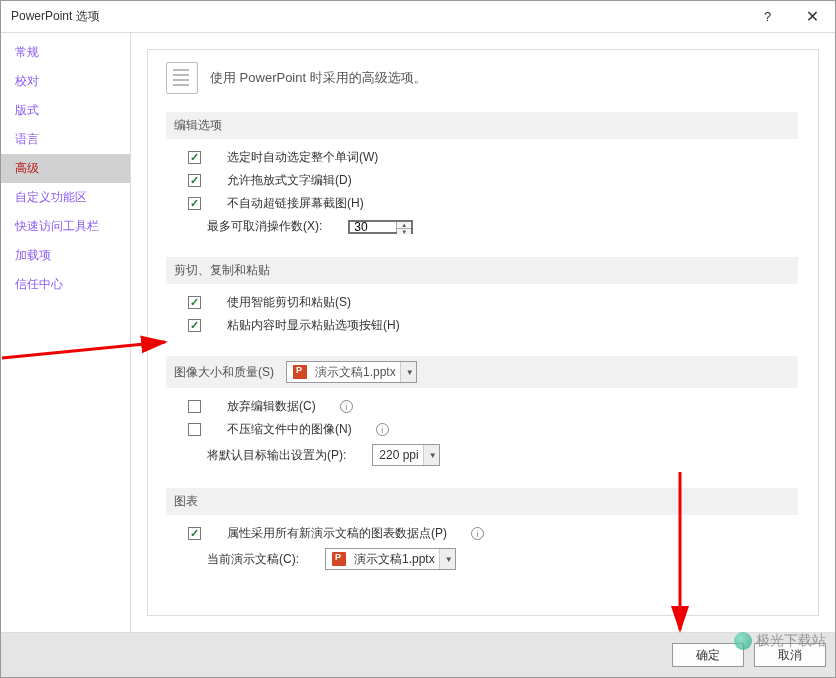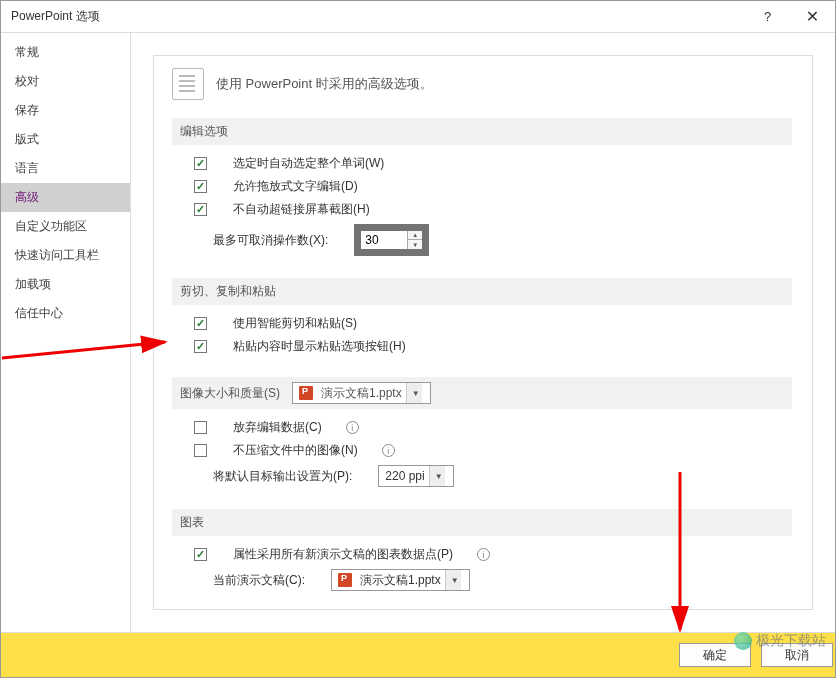--- a/index.html
+++ b/index.html
@@ -10,53 +10,53 @@
 .titlebar { height: 32px; display: flex; align-items: center; padding-left: 10px; border-bottom: 1px solid #ddd; background: #fff; }
 .titlebar-title { flex: 1; font-size: 12px; }
 .titlebar-btns { display: flex; }
 .titlebar-btn { width: 45px; height: 32px; display: flex; align-items: center; justify-content: center; font-size: 14px; cursor: pointer; }
 .help-btn { font-size: 13px; }
 .close-btn { font-size: 16px; }
 
 .body { flex: 1; display: flex; overflow: hidden; }
 
 .sidebar { width: 130px; background: #fff; border-right: 1px solid #ddd; padding-top: 5px; }
-.nav-item { padding: 6px 14px; font-size: 12px; cursor: pointer; color: #404040; }
-.nav-item.selected { background: #d0d0d0; color: #701a75; }
-
-.main { flex: 1; overflow-y: auto; padding: 8px 0 0 0; border: 1px solid #ddd; margin: 22px; }
+.nav-item { padding: 6px 14px; font-size: 12px; cursor: pointer; color: #8b5cf6; }
+.nav-item.selected { background: #d0d0d0; color: #b91c1c; }
+
+.main { flex: 1; overflow-y: auto; padding: 8px 0 0 0; border: 1px solid #ddd; margin: 16px; }
 .main-inner { padding: 0 20px 0 18px; }
 
 .header-row { display: flex; align-items: center; gap: 12px; margin-bottom: 18px; padding-top: 4px; }
 .doc-icon { width: 32px; height: 32px; border: 1px solid #bbb; border-radius: 2px; display: flex; align-items: center; justify-content: center; position: relative; }
 .doc-icon::before { content: ""; position: absolute; left: 6px; top: 6px; width: 16px; height: 2px; background: #bbb; box-shadow: 0 5px 0 #bbb, 0 10px 0 #bbb, 0 15px 0 #bbb; }
 .header-text { font-size: 13px; color: #555; }
 
 .section-head { background: #f1f1f1; padding: 5px 8px; font-size: 12px; color: #555; margin-bottom: 10px; margin-top: 6px;}
 .section-body { padding: 0 0 10px 22px; }
 
 .row { display: flex; align-items: center; margin: 6px 0; gap: 20px; }
 .checkbox { width: 13px; height: 13px; border: 1px solid #777; display: inline-flex; align-items: center; justify-content: center; margin-right: 6px; cursor: pointer; flex-shrink: 0; }
 .checkbox.checked::before { content: "✓"; color: #2a7d3a; font-size: 11px; font-weight: bold; line-height: 1; }
 .label-text { font-size: 12px; }
 .info-icon { width: 13px; height: 13px; border-radius: 50%; border: 1px solid #888; display: inline-flex; align-items: center; justify-content: center; font-size: 9px; color: #888; margin-left: 4px; cursor: pointer; }
 
-.spinner { display: inline-flex; border: 7px solid #737373; height: 32px; margin-left: 6px; justify-content: space-between;}
+.spinner { display: inline-flex; border: 2px solid #737373; height: 14px; margin-left: 6px; justify-content: space-between;}
 .spinner input { border: none; width: 46px; padding: 2px 4px; font-size: 12px; outline: none; }
 .spinner-btns { display: flex; flex-direction: column; border-left: 1px solid #aaa; }
 .spinner-btn { width: 14px; height: 10px; display: flex; align-items: center; justify-content: center; font-size: 6px; cursor: pointer; background: #f5f5f5; color: #555; }
 .spinner-btn:first-child { border-bottom: 1px solid #aaa; }
 
-.dropdown { display: inline-flex; align-items: center; border: 1px solid #999; background: #fff; height: 22px; padding: 0 8px 0 6px; margin-left: 6px; cursor: pointer; gap: 4px; }
+.dropdown { display: inline-flex; align-items: center; border: 1px solid #999; background: #fff; height: 22px; padding: 0 0 0 6px; margin-left: 6px; cursor: pointer; gap: 4px; }
 .dropdown-label { font-size: 12px; }
 .dropdown-arrow { width: 16px; display: flex; align-items: center; justify-content: center; font-size: 8px; color: #555; border-left: 1px solid #ccc; padding-left: 3px; height: 100%; background:#eee; }
 .pp-icon { width: 14px; height: 14px; background: #d24726; display: inline-block; margin-right: 4px; position: relative; border-radius: 1px; }
 .pp-icon::after { content:"P"; color:#fff; font-size:9px; font-weight:bold; position:absolute; left:3px; top:0px; }
 
-.footer { border-top: 1px solid #ddd; padding: 10px 2px; display: flex; justify-content: flex-end; gap: 10px; background: #fde047; }
+.footer { border-top: 1px solid #ddd; padding: 10px 9px; display: flex; justify-content: flex-end; gap: 10px; background: #e5e5e5; }
 .btn { min-width: 72px; height: 24px; border: 1px solid #999; background: #fdfdfd; font-size: 12px; cursor: pointer; display: flex; align-items: center; justify-content: center; }
 
 .red-arrow { position: absolute; pointer-events: none; z-index: 100; }
 .watermark { position: absolute; right: 10px; bottom: 28px; display: flex; align-items: center; gap: 4px; opacity: 0.72; font-size: 14px; color: #7a7a7a; pointer-events: none; z-index: 90;}
 .watermark .wm-icon { width:18px; height:18px; border-radius:50%; background: radial-gradient(circle at 35% 35%, #6fe0c0, #1aa57a); }
 </style>
 </head>
 <body>
 
 <div class="dialog">
@@ -65,21 +65,20 @@
     <div class="titlebar-btns">
       <div class="titlebar-btn help-btn">?</div>
       <div class="titlebar-btn close-btn">✕</div>
     </div>
   </div>
 
   <div class="body">
     <div class="sidebar">
       <div class="nav-item">常规</div>
       <div class="nav-item">校对</div>
-      <div class="nav-item">保存</div>
       <div class="nav-item">版式</div>
       <div class="nav-item">语言</div>
       <div class="nav-item selected">高级</div>
       <div class="nav-item">自定义功能区</div>
       <div class="nav-item">快速访问工具栏</div>
       <div class="nav-item">加载项</div>
       <div class="nav-item">信任中心</div>
     </div>
 
     <div class="main">

